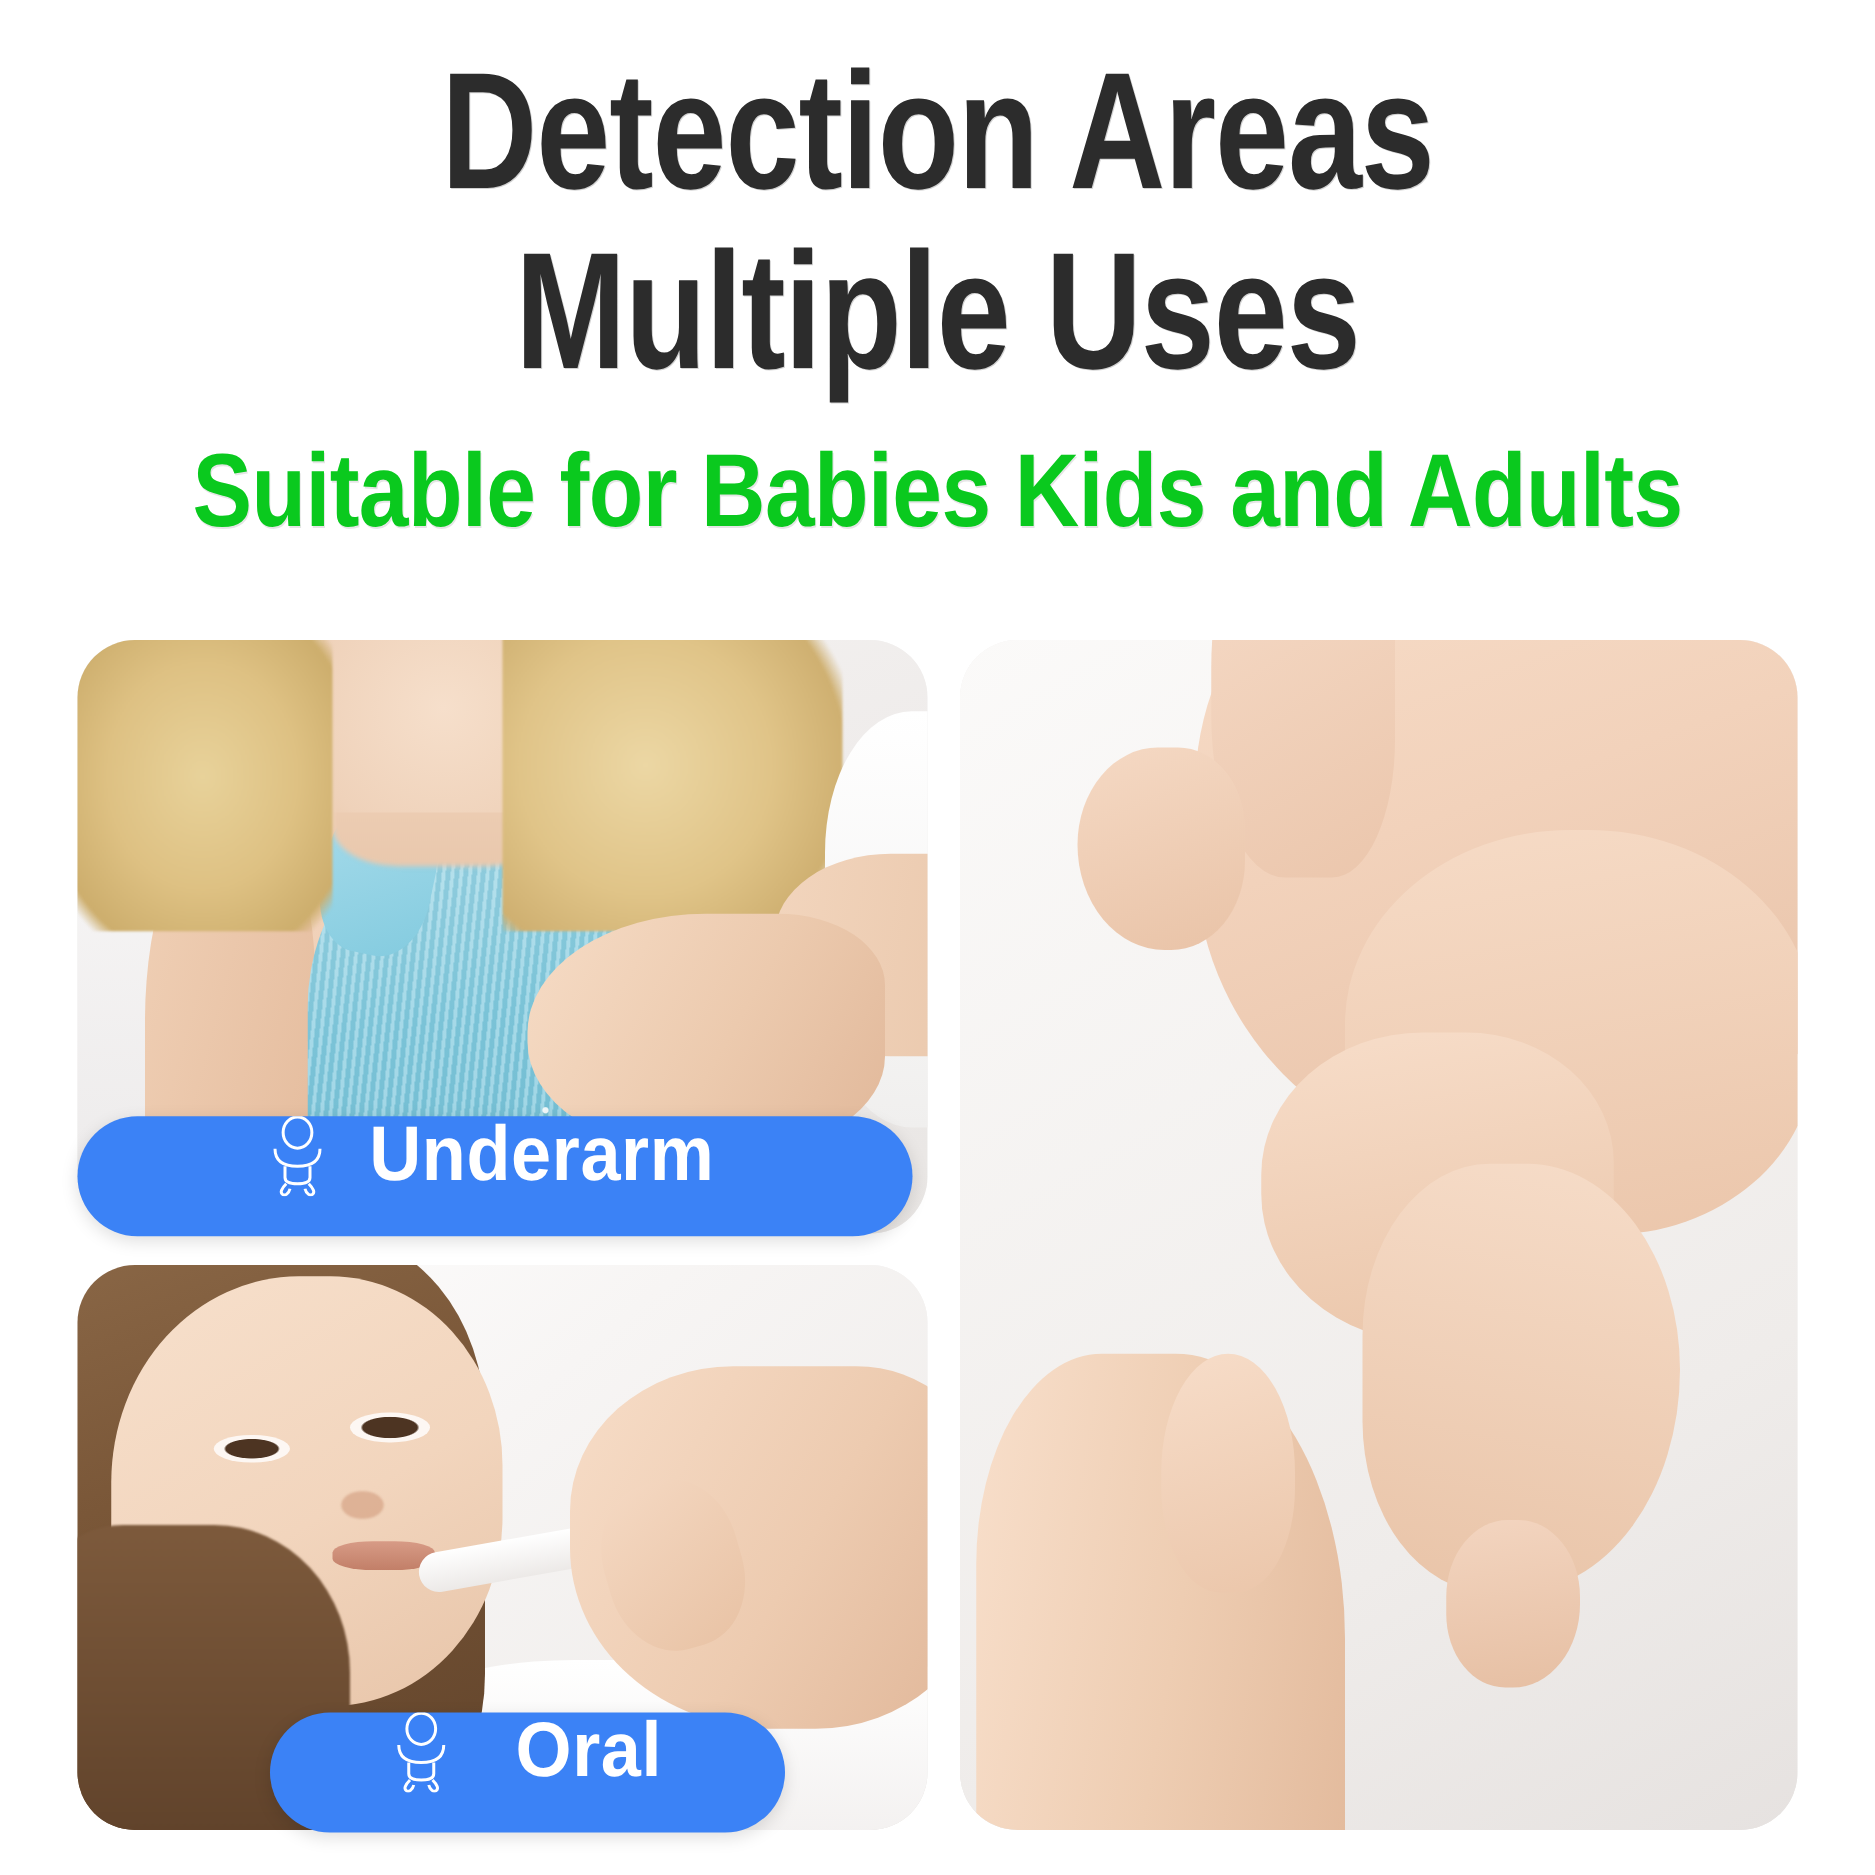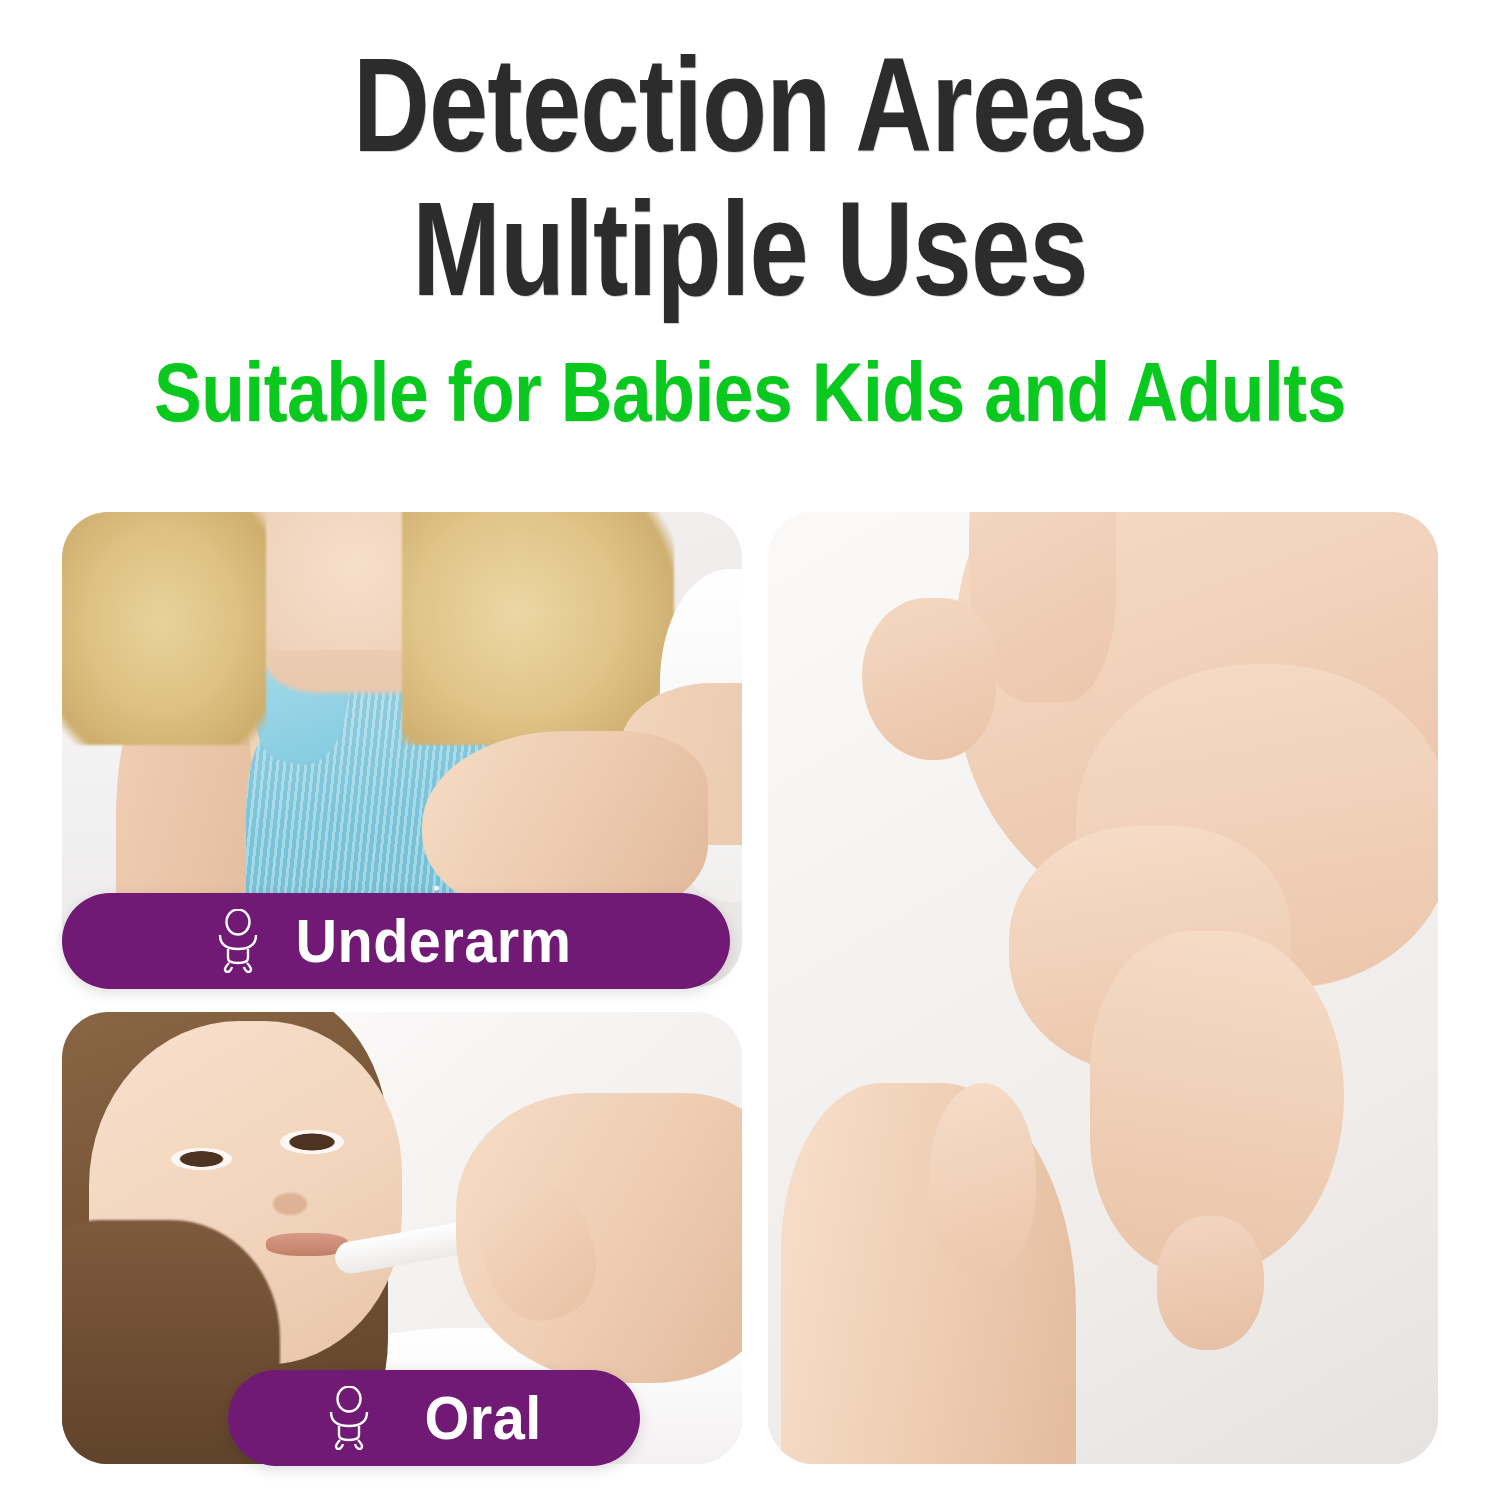--- a/index.html
+++ b/index.html
@@ -44,43 +44,42 @@
   }
   .panel .photo { position:absolute; inset:0; overflow:hidden; }
 
   #panel-underarm { left:62px;  top:512px;  width:680px;  height:475px; }
   #panel-oral     { left:62px;  top:1012px; width:680px;  height:452px; }
   #panel-rectal   { left:768px; top:512px;  width:670px;  height:952px; }
 
   
   .badge {
     position:absolute;
-    background:#701a75;
+    background:#3b82f6;
     border-radius:999px;
     display:flex;
-    align-items:center;
     justify-content:center;
     gap:20px;
     box-shadow:0 4px 14px rgba(0,0,0,0.13);
     pointer-events:auto;
     z-index:6;
   }
   .badge-label {
     color:#ffffff;
     font-weight:700;
     font-size:62px;
     line-height:1;
     letter-spacing:0.5px;
     transform:scaleX(0.93);
     white-space:nowrap;
   }
   .badge-icon { width:54px; height:64px; flex:0 0 auto; display:block; }
 
   #badge-underarm { left:62px;  top:893px;  width:668px; height:96px; }
-  #badge-oral     { left:228px; top:1370px; width:412px; height:96px;gap:44px; }
+  #badge-oral     { left:216px; top:1370px; width:412px; height:96px;gap:44px; }
   #badge-rectal   { left:930px; top:1370px; width:420px; height:96px; }
 
   
   .bg { position:absolute; inset:0; }
 
   
   .ua-bg { background:linear-gradient(160deg,#f6f4f2 0%,#efeceb 45%,#e9e6e4 100%); }
   .ua-wall { position:absolute; left:0; top:0; width:30%; height:100%;
              background:linear-gradient(180deg,#fbfafa,#eceaea); }
   .ua-hair-l { position:absolute; left:-4%; top:-9%; width:34%; height:58%;

